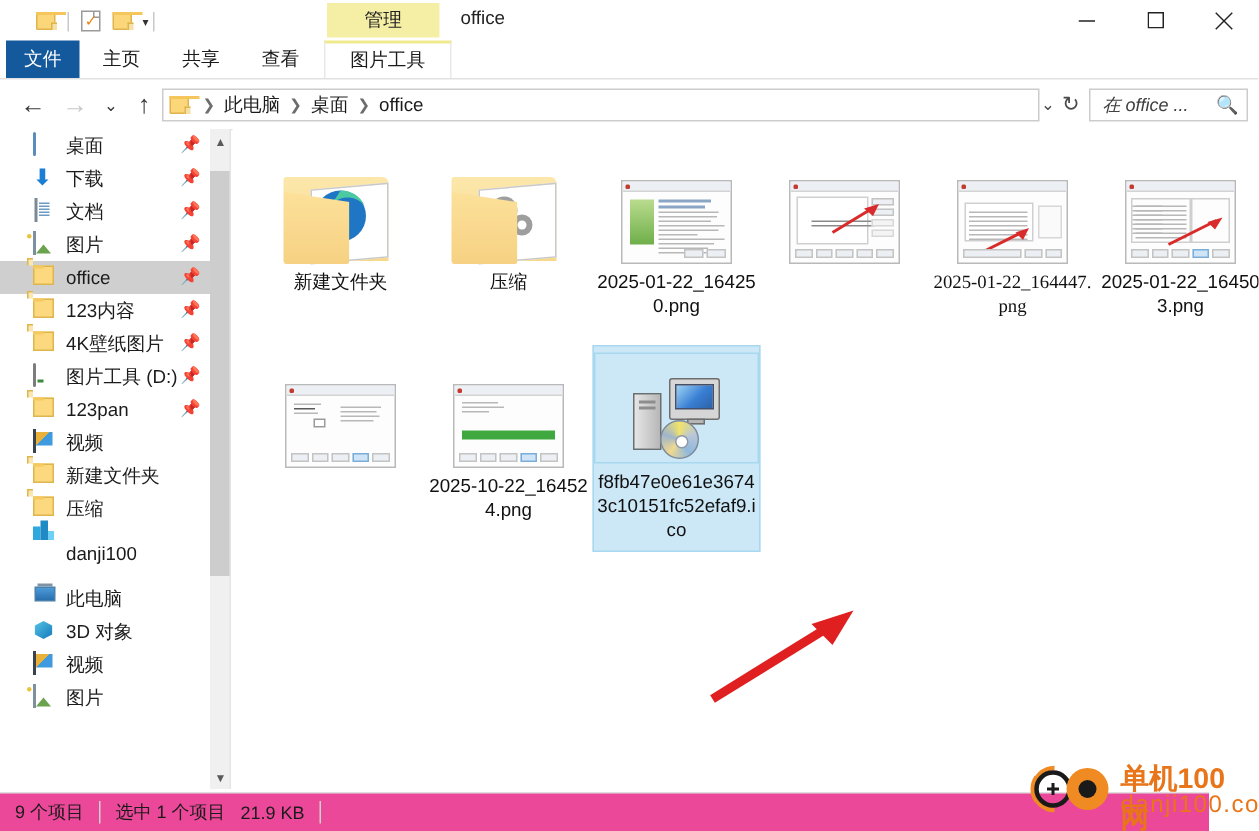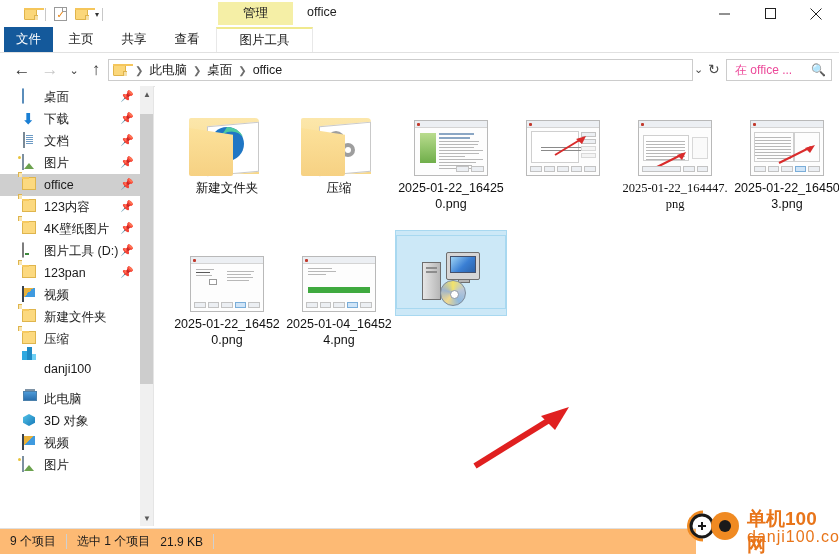--- a/index.html
+++ b/index.html
@@ -58,21 +58,21 @@
   .tab {
     position:absolute; top:0; height:25px; display:flex; align-items:center;
     justify-content:center; font-size:12.5px; color:#1b1b1b; padding:0 10px;
     white-space:nowrap;
   }
   .tab.file { left:4px; width:49px; background:#14599b; color:#fff; }
   .tab.t2 { left:57px; width:48px; }
   .tab.t3 { left:110px; width:48px; }
   .tab.t4 { left:163px; width:48px; }
   .tab.t5 {
-    left:216px; width:97px;
+    left:216px; width:85px;
     border-top:2px solid #f0e98d; border-left:1px solid #e8e8e8; border-right:1px solid #e8e8e8;
   }
   .ribbon-underline { position:absolute; left:0; top:52px; width:839px; height:1px; background:#e1e1e1; }
 
   .ribbon-right { position:absolute; right:6px; top:28px; display:flex; align-items:center; gap:10px; height:22px; }
   .chev-mini { color:#5a5a5a; font-size:10px; }
   .help-btn {
     width:17px; height:17px; border-radius:50%; background:#0b66c3;
     color:#fff; font-size:12px; font-weight:bold;
     display:flex; align-items:center; justify-content:center; font-family:"Liberation Serif", serif;
@@ -94,21 +94,21 @@
   .crumbbox .folder-ico { margin-right:3px; }
   .crumb { font-size:12.5px; color:#1b1b1b; padding:0 1px; }
   .crumb-sep { color:#6d6d6d; font-size:10px; margin:0 5px; }
   .addr-chev { position:absolute; left:694px; top:9px; font-size:11px; color:#4a4a4a; }
   .refresh { position:absolute; left:708px; top:7px; font-size:14px; color:#4a4a4a; }
   .searchbox {
     position:absolute; left:726px; top:5px; width:106px; height:22px;
     border:1px solid #cccccc; background:#fff; display:flex; align-items:center;
     justify-content:space-between; padding:0 5px 0 8px;
   }
-  .searchbox span.txt { font-size:12px; color:#ec4899; }
+  .searchbox span.txt { font-size:12px; color:#404040;font-style:italic; }
   .searchbox .mag { font-size:12px; color:#333; }
 
   
   .body { position:absolute; left:0; top:86px; width:839px; height:440px; }
   .divider-top { position:absolute; left:0; top:86px; width:839px; height:1px; background:#e3e3e3; }
 
   
   .sidebar {
     position:absolute; left:0; top:0; width:140px; height:440px;
     background:#ffffff; overflow:hidden;
@@ -210,22 +210,22 @@
      background: conic-gradient(#f2e36a, #b9c6d8, #8fb8dd, #f0d98f, #9fb4cc, #f2e36a);
      border:1px solid #7d8a99; }
   .ico-cd:after { content:""; position:absolute; left:50%; top:50%; width:7px;height:7px;margin:-3.5px 0 0 -3.5px;
      background:#fff; border:1px solid #8d98a6; border-radius:50%; }
 
   
   .redarrow { position:absolute; left:312px; top:318px; width:110px; height:70px; pointer-events:none; }
 
   
   .statusbar {
-    position:absolute; left:0; bottom:0; width:696px; height:26px;
-    background:#fdba74; border-top:1px solid #e0e0e0;
+    position:absolute; left:0; bottom:0; width:806px; height:26px;
+    background:#ec4899; border-top:1px solid #e0e0e0;
     display:flex; align-items:center; font-size:12px; color:#1b1b1b;
   }
   .st-item { padding:0 10px; height:18px; display:flex; align-items:center; }
   .st-sep { width:1px; height:15px; background:#d0d0d0; }
 
   
   .watermark { position:absolute; right:8px; bottom:2px; width:146px; height:52px; }
   .wm-text1 { position:absolute; left:62px; top:6px; font-size:19px; font-weight:bold; color:#e8751a; letter-spacing:0px; font-family:"Liberation Sans", sans-serif; }
   .wm-text2 { position:absolute; left:62px; top:28px; font-size:16px; color:#e8751a; letter-spacing:1px; }
   .wm-logo { position:absolute; left:0; top:6px; width:58px; height:40px; }
@@ -622,21 +622,20 @@
               <div style="position:absolute;left:18px;top:22px;width:8px;height:6px;border:1px solid #9a9a9a;background:#fff;"></div>
               <div class="pt-btns">
                   <i></i>
                   <i></i>
                   <i></i>
                   <i style="background:#cfe4f7;border-color:#7aadd8;"></i>
                   <i></i>
                 </div>
             </div>
           </div>
-          <div class="name">2025-01-22_164520.png</div>
         </div>
 
         <div class="tile" style="left:128px; top:148px;">
           <div class="thumbwrap">
             <div class="pngthumb">
               <div class="pt-title"></div>
               <div class="pt-lines" style="left:5px;top:11px;width:40px;">
                 <i style="width:60%"></i>
                   <i style="width:70%"></i>
                   <i style="width:45%"></i>
@@ -644,36 +643,37 @@
               <div class="pt-bar"></div>
               <div class="pt-btns">
                   <i></i>
                   <i></i>
                   <i></i>
                   <i style="background:#cfe4f7;border-color:#7aadd8;"></i>
                   <i></i>
                 </div>
             </div>
           </div>
-          <div class="name">2025-01-04_164524.png</div>
+          <div class="name">2025-10-22_164524.png</div>
         </div>
 
         <div class="tile selected" style="left:240px; top:144px; padding:4px 0 6px; width:112px;">
           <div class="thumbwrap" style="height:74px;">
             <div class="icofile">
               <div class="ico-tower">
                   <i></i>
                 </div>
               <div class="ico-monitor">
                 <div class="scr"></div>
                   <div class="stand"></div>
               </div>
               <div class="ico-cd"></div>
             </div>
           </div>
+          <div class="name">f8fb47e0e61e36743c10151fc52efaf9.ico</div>
         </div>
 
       </div>
 
       <svg class="redarrow" viewBox="0 0 110 70">
         <line x1="8" y1="62" x2="92" y2="10" stroke="#e02020" stroke-width="6" stroke-linecap="butt"></line>
         <polygon points="102,3 74,12 88,26" fill="#e02020"></polygon>
       </svg>
     </div>
   </div>

